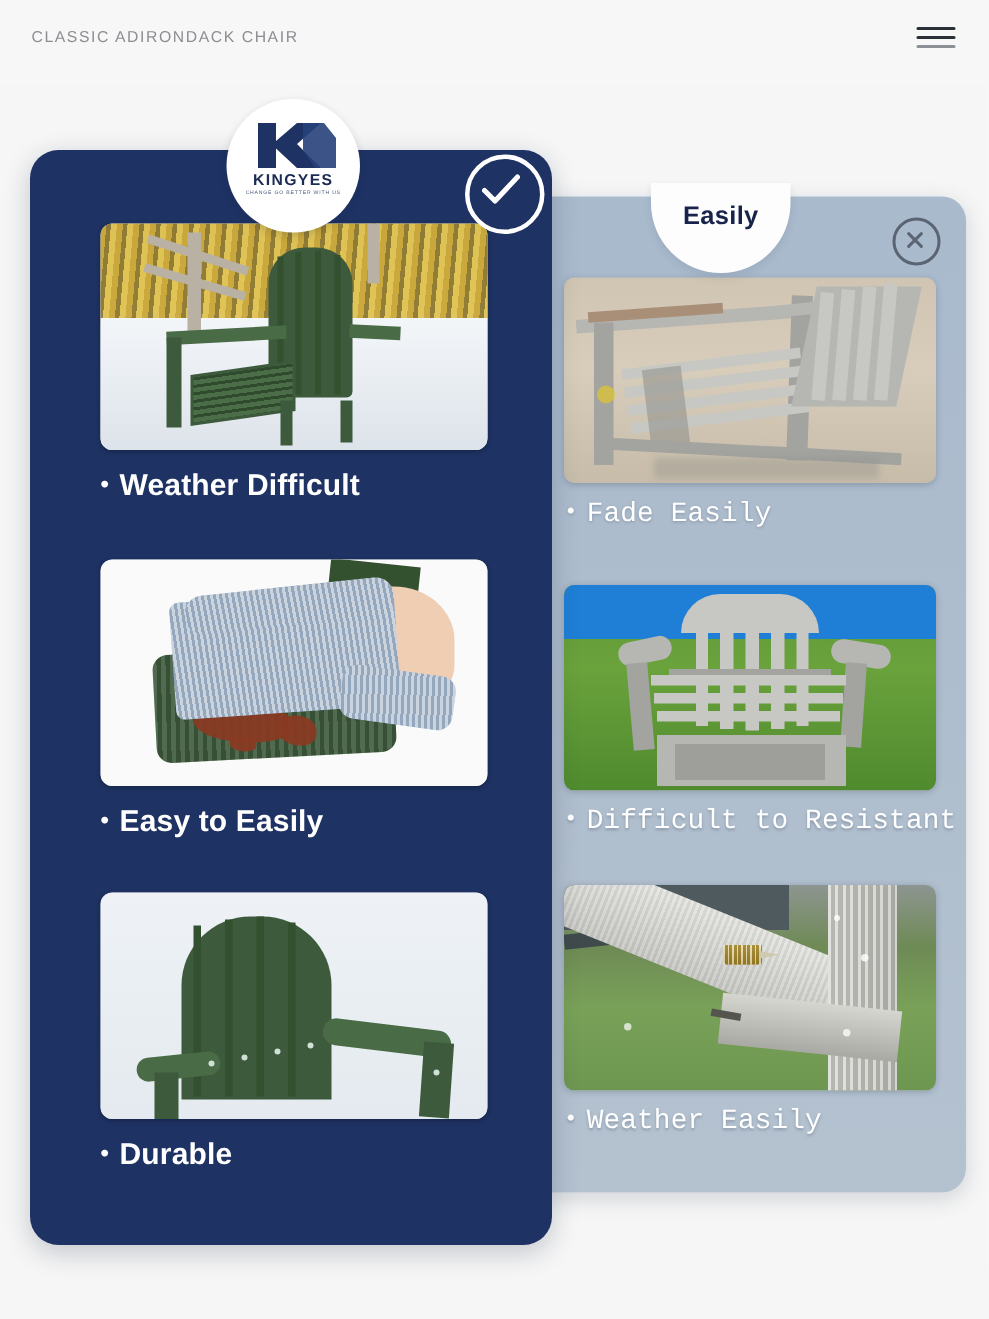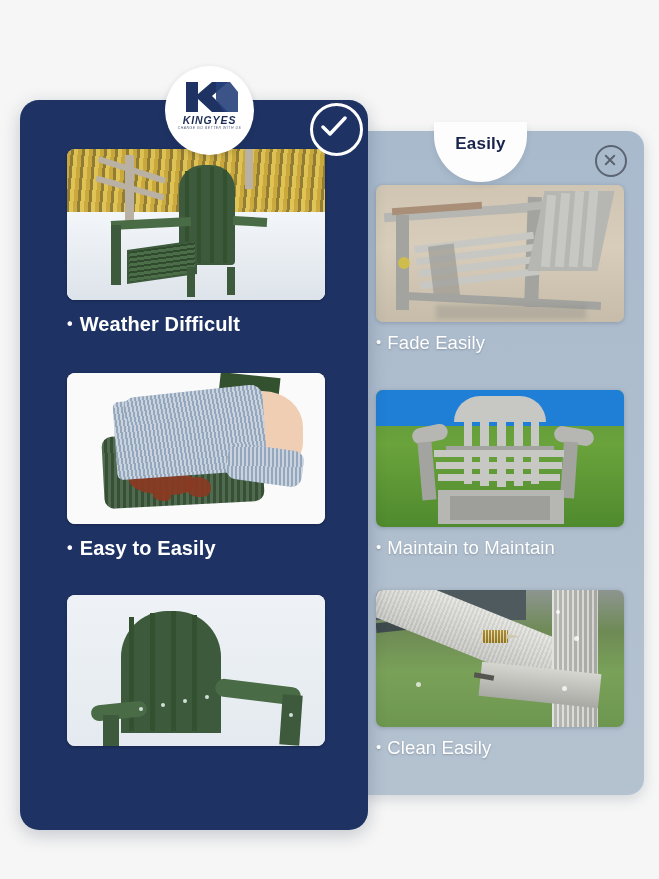--- a/index.html
+++ b/index.html
@@ -43,42 +43,41 @@
   }
   .x-badge{
     position:absolute;left:595px;top:145px;width:28px;height:28px;
     border:2px solid #5b6472;border-radius:50%;
   }
   .x-badge i{position:absolute;left:6px;top:12px;width:14px;height:2px;background:#5b6472;border-radius:1px;}
   .x-badge i:nth-child(1){transform:rotate(45deg);}
   .x-badge i:nth-child(2){transform:rotate(-45deg);}
 
   .others-list{position:absolute;left:0;top:0;width:293px;}
-  .other-item{position:absolute;left:25px;width:248px;}
+  .other-item{position:absolute;left:25px;width:248px;font-family:Liberation Mono, monospace;}
   .other-photo{
     width:248px;height:137px;border-radius:7px;overflow:hidden;position:relative;
     box-shadow:0 1px 4px rgba(35,48,70,.25);background:#b9bdbd;
   }
   .other-label{
     margin-top:10px;font-size:18.5px;color:#ffffff;font-weight:400;letter-spacing:.1px;
     text-shadow:0 1px 2px rgba(60,75,95,.35);white-space:nowrap;
   }
   .other-label .bul{font-size:15px;vertical-align:2px;margin-right:6px;}
 
   
   .panel-main{
     position:absolute;left:20px;top:100px;width:348px;height:730px;
     background:#1e3263;border-radius:19px;
     box-shadow:0 5px 18px rgba(20,30,60,.22);
   }
   .logo-badge{
-    position:absolute;left:165px;top:66px;width:89px;height:89px;border-radius:50%;
+    position:absolute;left:151px;top:66px;width:89px;height:89px;border-radius:50%;
     background:#ffffff;box-shadow:0 2px 6px rgba(25,35,65,.16);
     overflow:hidden;
-    font-style:italic;
   }
   .logo-mark{position:absolute;left:50%;top:14px;transform:translateX(-50%);}
   .logo-word{
     position:absolute;left:0;right:0;top:48px;text-align:center;
     font-size:10.5px;font-weight:bold;color:#1b2b55;letter-spacing:.9px;
   }
   .logo-tag{
     position:absolute;left:0;right:0;top:60px;text-align:center;
     font-size:3.4px;color:#4a5878;letter-spacing:.55px;
   }
@@ -130,20 +129,28 @@
   .greyW{background:#b6b6b3;}
   .greyW2{background:#a3a39f;}
   .greyW3{background:#c7c7c3;}
   .greyW4{background:#8e8e8a;}
 </style>
 </head>
 <body>
 
 <div class="page">
 
+  <div class="header">
+    <div class="header-title">CLASSIC ADIRONDACK CHAIR</div>
+    <div class="hamburger">
+      <span></span>
+        <span></span>
+        <span></span>
+    </div>
+  </div>
 
   <div class="panel-others">
     <div class="others-list">
 
       <div class="other-item" style="top:54px">
         <div class="other-photo">
           <div class="scene">
             <div class="ly sand"></div>
             <div class="ly greyW" style="left:8px;top:22px;width:180px;height:9px;transform:rotate(-4deg)"></div>
             <div class="ly greyW3" style="left:16px;top:20px;width:90px;height:7px;transform:rotate(-4deg);background:#a98f78"></div>
@@ -187,21 +194,21 @@
             <div class="ly greyW2" style="left:44px;top:52px;width:14px;height:58px;transform:rotate(-5deg)"></div>
             <div class="ly greyW2" style="left:186px;top:52px;width:14px;height:56px;transform:rotate(4deg)"></div>
             <div class="ly greyW3" style="left:58px;top:60px;width:130px;height:7px"></div>
             <div class="ly greyW3" style="left:60px;top:72px;width:126px;height:7px"></div>
             <div class="ly greyW3" style="left:62px;top:84px;width:122px;height:7px"></div>
             <div class="ly greyW" style="left:62px;top:100px;width:126px;height:34px"></div>
             <div class="ly greyW4" style="left:74px;top:106px;width:100px;height:24px;opacity:.6"></div>
           </div>
         </div>
         <div class="other-label">
-          <span class="bul">•</span><span>Maintain to Maintain</span>
+          <span class="bul">•</span><span>Difficult to Resistant</span>
         </div>
       </div>
 
       <div class="other-item" style="top:459px">
         <div class="other-photo">
           <div class="scene">
             <div class="ly" style="inset:0;background:linear-gradient(180deg,#8d9590 0%,#6e8a55 30%,#79a158 60%,#6d9650 100%)"></div>
             <div class="ly" style="left:0;top:0;width:150px;height:30px;background:#4f5a5e"></div>
             <div class="ly" style="left:0;top:30px;width:60px;height:10px;background:#3f4a4d;transform:rotate(-6deg)"></div>
             <div class="ly greyW3" style="left:-10px;top:20px;width:230px;height:48px;transform:rotate(22deg);background:linear-gradient(180deg,#e2e2de,#c3c3bf)"></div>
@@ -213,21 +220,21 @@
             <div class="ly" style="left:106px;top:40px;width:26px;height:13px;background:repeating-linear-gradient(90deg,rgba(255,255,255,.5) 0 1px,rgba(120,95,20,.5) 1px 3px)"></div>
             <div class="ly" style="left:130px;top:44px;width:14px;height:5px;background:#cfc9b0;clip-path:polygon(0 0,100% 50%,0 100%)"></div>
             <div class="ly" style="left:98px;top:84px;width:20px;height:5px;background:#55554f;transform:rotate(10deg)"></div>
             <div class="ly" style="left:180px;top:20px;width:4px;height:4px;border-radius:50%;background:rgba(255,255,255,.8)"></div>
             <div class="ly" style="left:198px;top:46px;width:5px;height:5px;border-radius:50%;background:rgba(255,255,255,.8)"></div>
             <div class="ly" style="left:186px;top:96px;width:5px;height:5px;border-radius:50%;background:rgba(255,255,255,.75)"></div>
             <div class="ly" style="left:40px;top:92px;width:5px;height:5px;border-radius:50%;background:rgba(255,255,255,.7)"></div>
           </div>
         </div>
         <div class="other-label">
-          <span class="bul">•</span><span>Clean Easily</span>
+          <span class="bul">•</span><span>Weather Easily</span>
         </div>
       </div>
 
     </div>
   </div>
 
   <div class="others-tab">
     <div class="others-tab-label">Easily</div>
   </div>
   <div class="x-badge">
@@ -305,20 +312,23 @@
             <div class="ly chairG3" style="left:148px;top:88px;width:86px;height:18px;border-radius:9px;transform:rotate(7deg)"></div>
             <div class="ly chairG" style="left:214px;top:100px;width:20px;height:50px;transform:rotate(4deg)"></div>
             <div class="ly chairG" style="left:36px;top:120px;width:16px;height:32px"></div>
             <div class="ly" style="left:72px;top:112px;width:4px;height:4px;border-radius:50%;background:#cfe0d6"></div>
             <div class="ly" style="left:94px;top:108px;width:4px;height:4px;border-radius:50%;background:#cfe0d6"></div>
             <div class="ly" style="left:116px;top:104px;width:4px;height:4px;border-radius:50%;background:#cfe0d6"></div>
             <div class="ly" style="left:138px;top:100px;width:4px;height:4px;border-radius:50%;background:#cfe0d6"></div>
             <div class="ly" style="left:222px;top:118px;width:4px;height:4px;border-radius:50%;background:#cfe0d6"></div>
           </div>
         </div>
+        <div class="feat-label">
+          <span class="bul">•</span><span>Durable</span>
+        </div>
       </div>
 
     </div>
   </div>
 
   <div class="logo-badge">
     <svg class="logo-mark" width="56" height="34" viewBox="0 0 56 34">
       <path d="M4 2 H16 V14 L30 2 H46 L30 16 L46 32 H30 L16 19 V32 H4 Z" fill="#1e3263"></path>
       <path d="M34 2 H48 L56 12 V32 H42 L34 20 Z" fill="#26407a" opacity=".9"></path>
     </svg>

